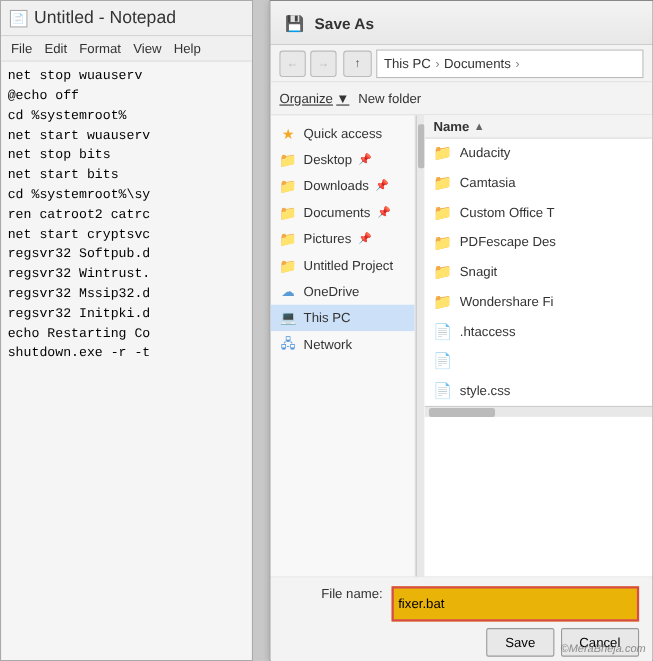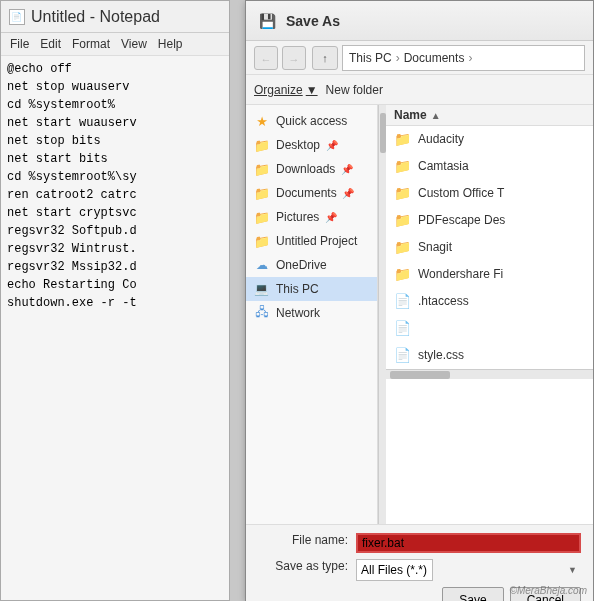--- a/index.html
+++ b/index.html
@@ -273,26 +273,26 @@
     }
     .form-label {
       width: 90px;
       text-align: right;
       font-size: 12px;
       color: #333;
       flex-shrink: 0;
     }
     .form-input {
       flex: 1;
-      height: 20px;
+      height: 32px;
       border: 2px solid #d74b4b;
       padding: 0 4px;
       font-size: 12px;
       outline: none;
-      background: #b91c1c;
+      background: #eab308;
     }
     .form-select {
       flex: 1;
       height: 22px;
       border: 1px solid #bbb;
       padding: 0 4px;
       font-size: 12px;
       background: #fff;
       appearance: none;
     }
@@ -376,32 +376,33 @@
     <span class="notepad-title-text">Untitled - Notepad</span>
   </div>
   <div class="notepad-menubar">
     <span class="notepad-menu-item">File</span>
     <span class="notepad-menu-item">Edit</span>
     <span class="notepad-menu-item">Format</span>
     <span class="notepad-menu-item">View</span>
     <span class="notepad-menu-item">Help</span>
   </div>
   <div class="notepad-content">
+    <div>net stop wuauserv</div>
     <div>@echo off</div>
-    <div>net stop wuauserv</div>
     <div>cd %systemroot%</div>
     <div>net start wuauserv</div>
     <div>net stop bits</div>
     <div>net start bits</div>
     <div>cd %systemroot%\sy</div>
     <div>ren catroot2 catrc</div>
     <div>net start cryptsvc</div>
     <div>regsvr32 Softpub.d</div>
     <div>regsvr32 Wintrust.</div>
     <div>regsvr32 Mssip32.d</div>
+    <div>regsvr32 Initpki.d</div>
     <div>echo Restarting Co</div>
     <div>shutdown.exe -r -t</div>
   </div>
 </div>
 
 <div class="saveas-dialog">
 
   <div class="dialog-titlebar">
     <span class="dialog-title-icon">💾</span>
     <span class="dialog-title-text">Save As</span>
@@ -561,28 +562,20 @@
         <div class="h-scroll-thumb"></div>
       </div>
     </div>
   </div>
 
   <div class="dialog-bottom">
     <div class="form-row">
       <label class="form-label">File name:</label>
       <input class="form-input" type="text" value="fixer.bat" style="">
     </div>
-    <div class="form-row">
-      <label class="form-label">Save as type:</label>
-      <div class="form-select-wrapper">
-        <select class="form-select">
-          <option>All Files (*.*)</option>
-        </select>
-      </div>
-    </div>
     <div class="dialog-buttons">
       <button class="btn-save">Save</button>
       <button class="btn-cancel">Cancel</button>
     </div>
   </div>
 
   <div class="watermark">©MeraBheja.com</div>
 </div>
 
 </body></html>

